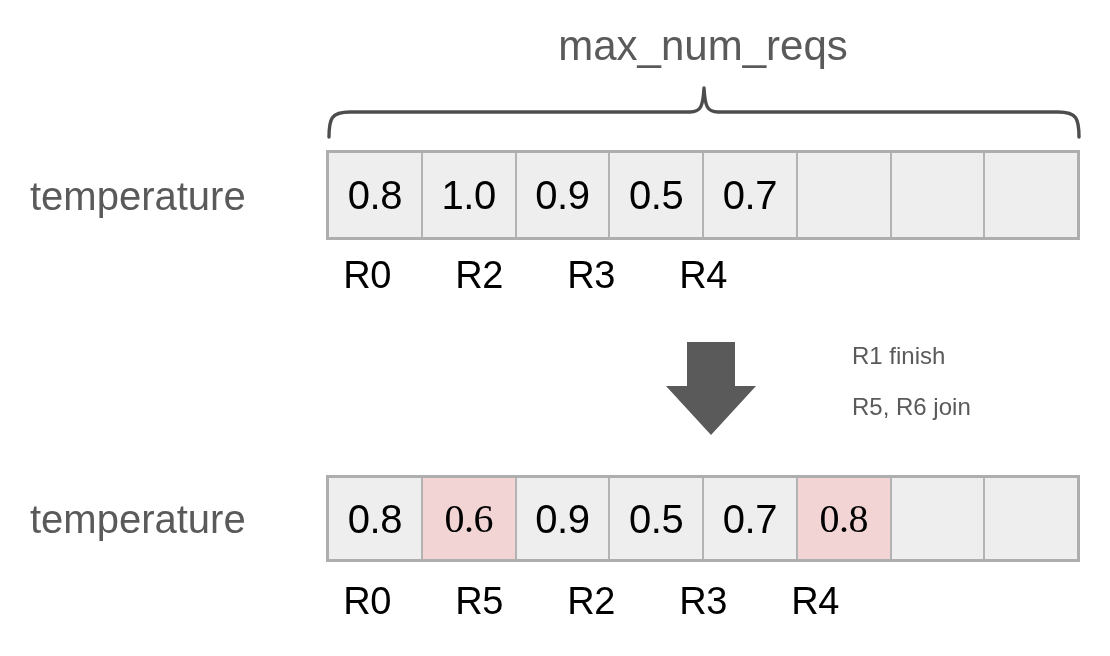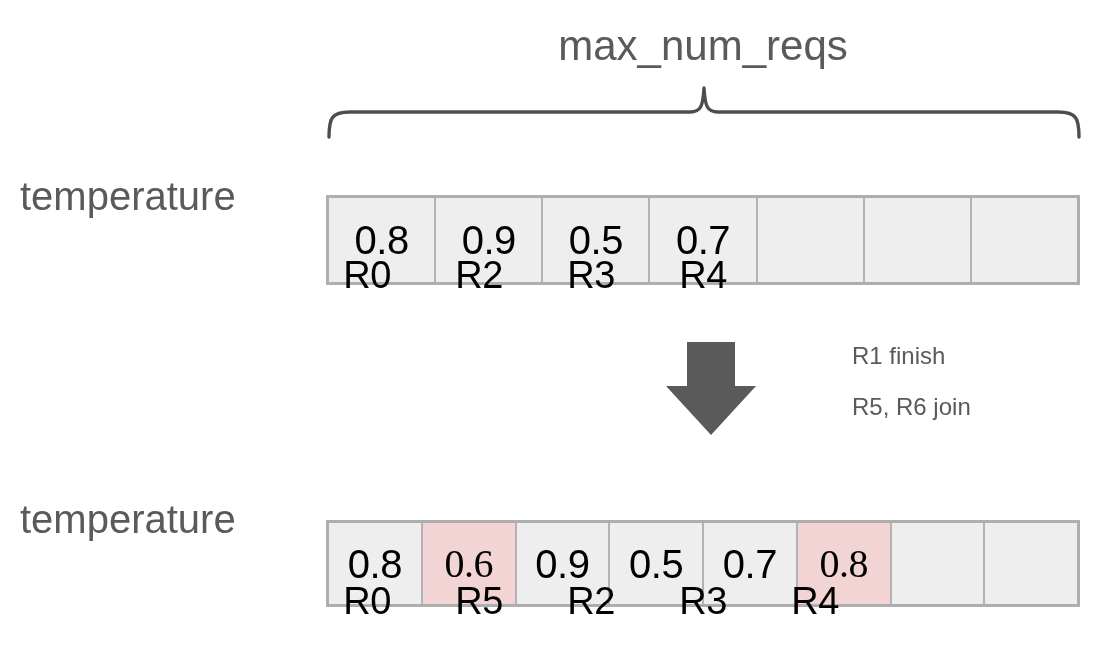--- a/index.html
+++ b/index.html
@@ -44,32 +44,32 @@
   }
 
   
   .row-label {
     position: absolute;
     font-size: 40px;
     line-height: 40px;
     color: #5a5a5a;
     white-space: nowrap;
     text-align: left;
+    margin-left: 10px;
   }
   .row-label.top    { left: 20px; top: 176px; }
   .row-label.bottom { left: 20px; top: 499px; }
 
   
   .array {
     position: absolute;
     display: flex;
     border: 3px solid #aeaeae;
     box-sizing: border-box;
     background: #f0abfc;
-    margin-top: 45px;
   }
   .array.top    { left: 326px; top: 150px; width: 754px; height: 90px; }
   .array.bottom { left: 326px; top: 475px; width: 754px; height: 87px; }
 
   .cell {
     flex: 1 1 0;
     box-sizing: border-box;
     border-right: 2px solid #b3b3b3;
     display: flex;
     align-items: center;
@@ -138,20 +138,21 @@
 
   <svg class="brace-svg" viewBox="0 0 768 62">
     <path d="M 9,57 C 9,39 11,32 30,32 L 370,32 C 381,32 383,26 384,8
              C 385,26 387,32 398,32 L 738,32 C 757,32 759,39 759,57" fill="none" stroke="#4d4d4d" stroke-width="3.4" stroke-linecap="round" stroke-linejoin="round"></path>
   </svg>
 
   <div class="row-label top">temperature</div>
 
   <div class="array top">
     <div class="cell">0.8</div>
+    <div class="cell">1.0</div>
     <div class="cell">0.9</div>
     <div class="cell">0.5</div>
     <div class="cell">0.7</div>
     <div class="cell empty"></div>
     <div class="cell empty"></div>
     <div class="cell empty"></div>
   </div>
 
   <div class="index-row top">
     <div class="index-cell">R0</div>

